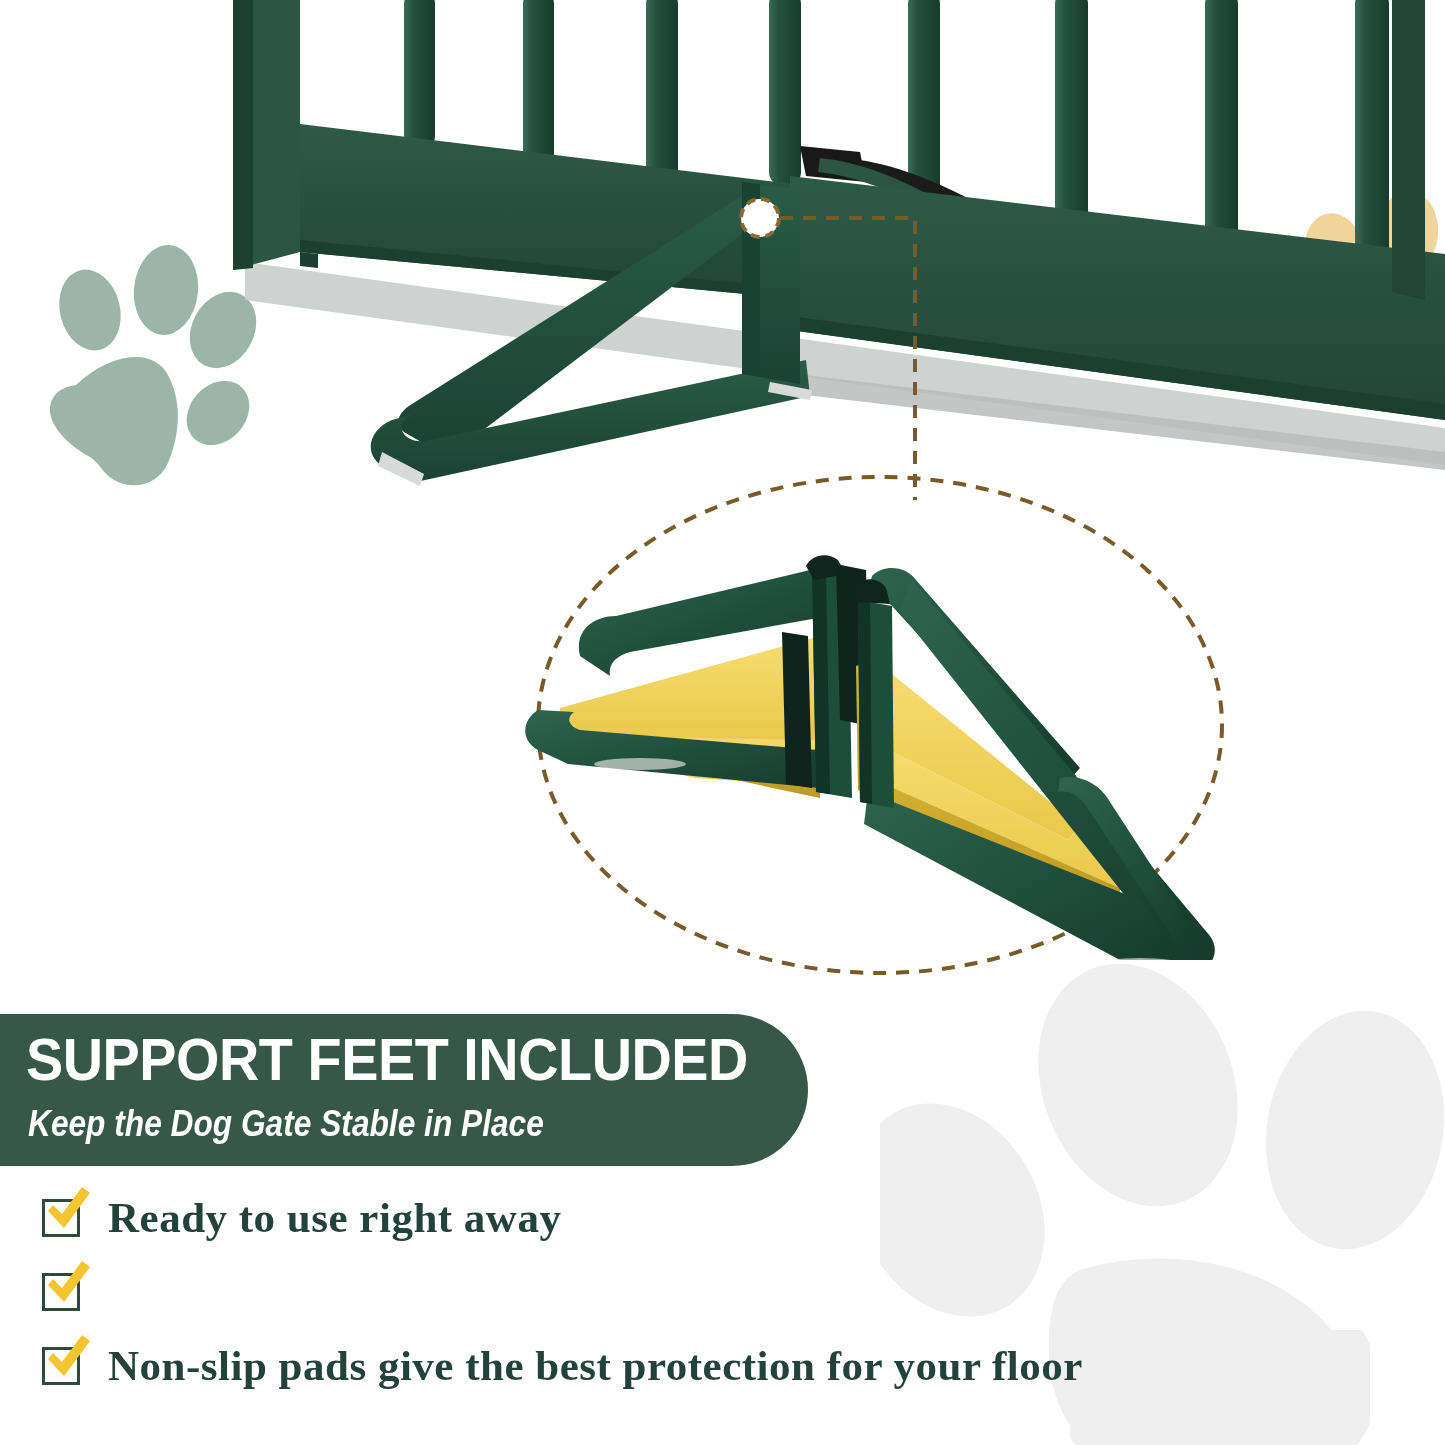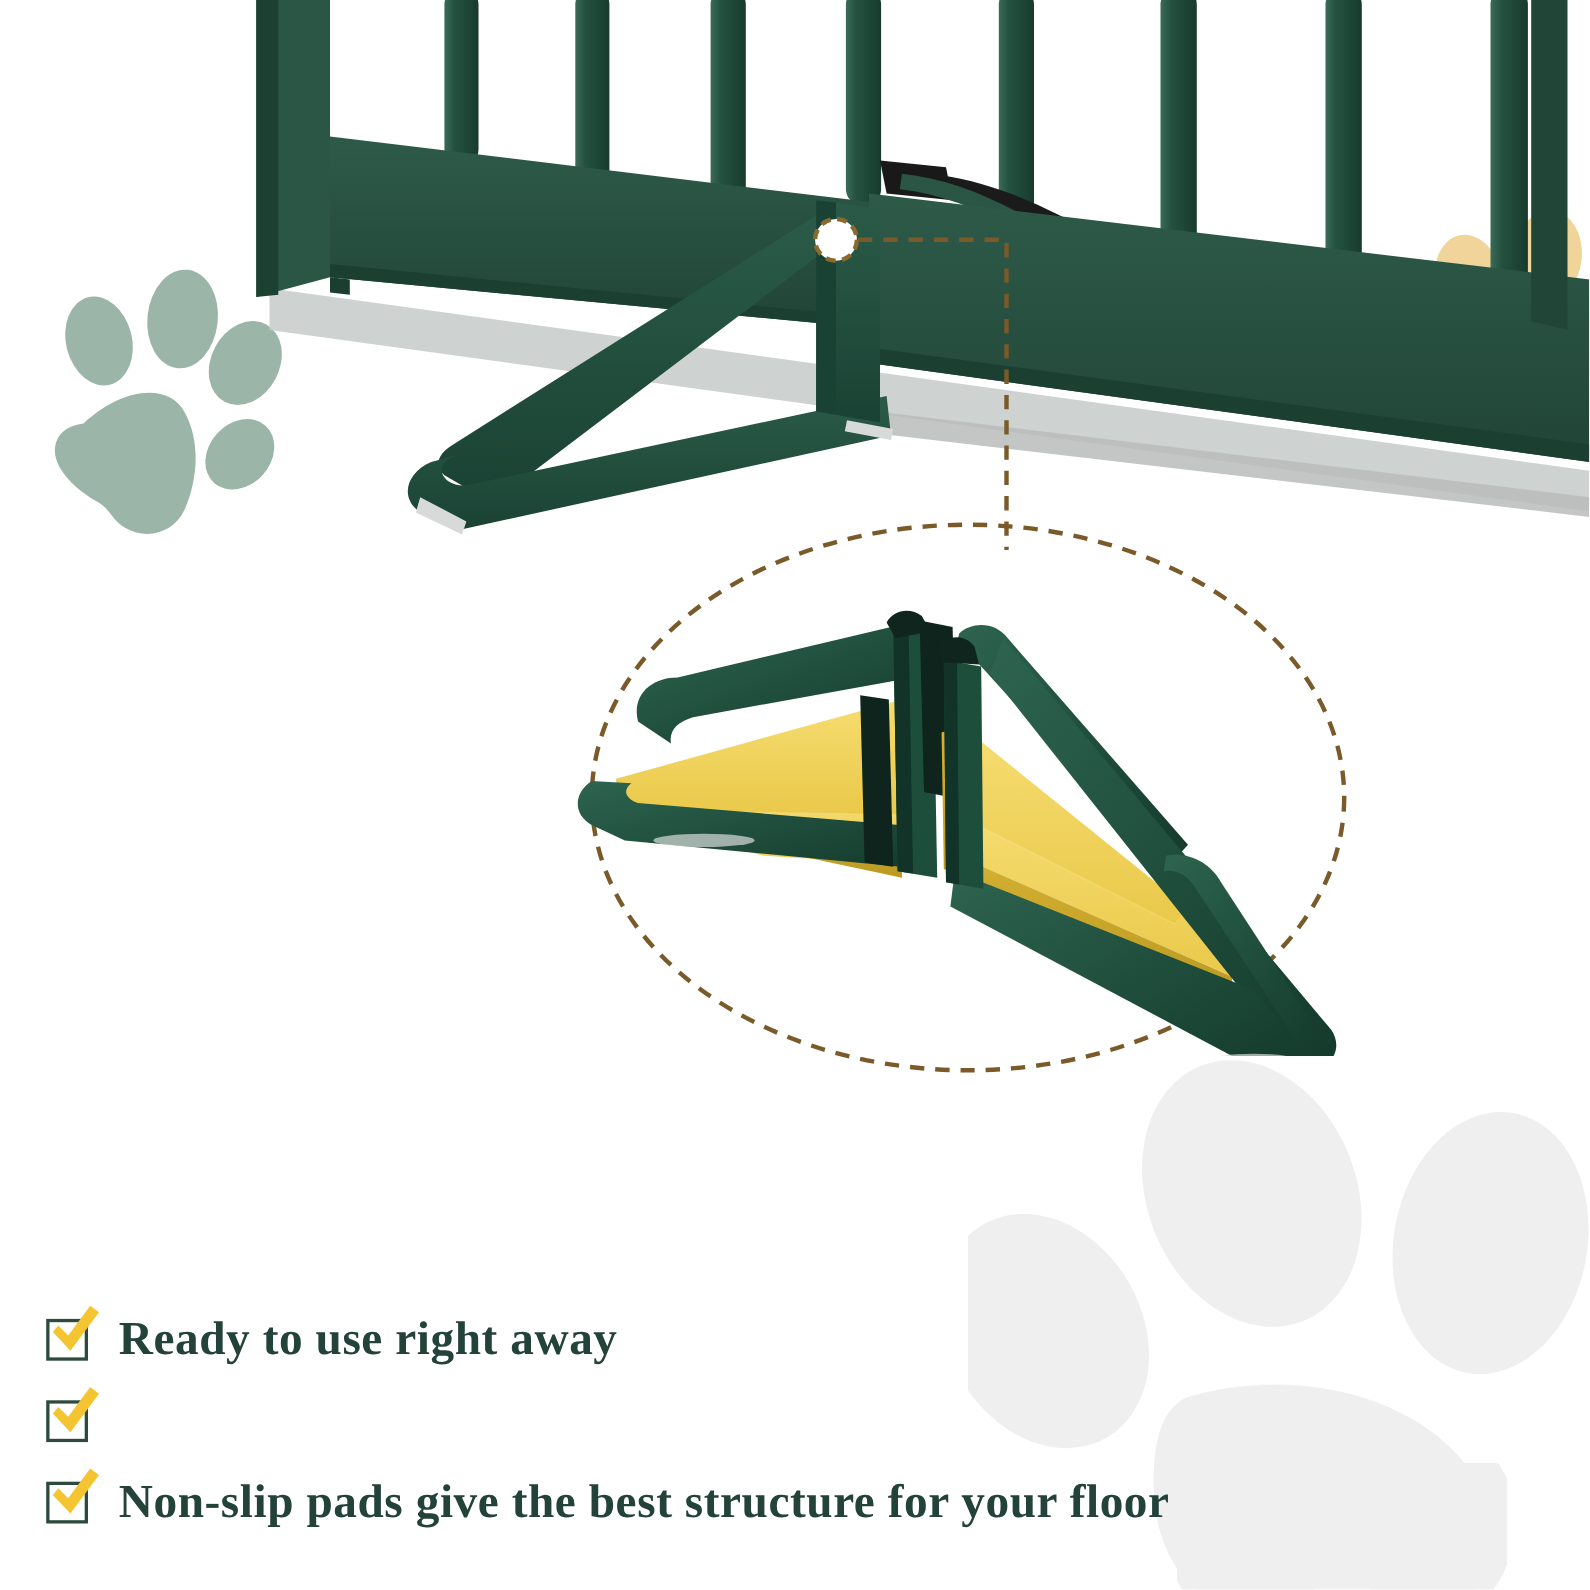--- a/index.html
+++ b/index.html
@@ -275,20 +275,24 @@
 
     <polygon points="338,60 372,66 374,268 340,262" fill="#1d4e3c"></polygon>
     <polygon points="338,60 350,62 352,264 340,262" fill="#123327"></polygon>
 
     <path d="M332,50 C340,36 358,36 366,48 L370,64 L336,62 Z" fill="#10251d"></path>
 
     <ellipse cx="120" cy="224" rx="46" ry="6" fill="#d9dbda" opacity="0.7"></ellipse>
     <ellipse cx="620" cy="424" rx="40" ry="6" fill="#d9dbda" opacity="0.7"></ellipse>
   </svg>
 
+  <div id="banner">
+    <div id="banner-title">SUPPORT FEET INCLUDED</div>
+    <div id="banner-subtitle">Keep the Dog Gate Stable in Place</div>
+  </div>
 
   <div id="bullets">
 
     <div class="bullet-row">
       <span class="check-wrap">
         <span class="check-box"></span>
         <svg class="check-mark" viewBox="0 0 54 54">
           <path d="M8,28 L13,22 L22,31 L42,4 L50,10 L24,45 Z" fill="#f5c531"></path>
         </svg>
       </span>
@@ -304,18 +308,18 @@
       </span>
     </div>
 
     <div class="bullet-row">
       <span class="check-wrap">
         <span class="check-box"></span>
         <svg class="check-mark" viewBox="0 0 54 54">
           <path d="M8,28 L13,22 L22,31 L42,4 L50,10 L24,45 Z" fill="#f5c531"></path>
         </svg>
       </span>
-      <span class="bullet-text">Non-slip pads give the best structure for your floor</span>
+      <span class="bullet-text">Non-slip pads give the best protection for your floor</span>
     </div>
 
   </div>
 
 </div>
 
 </body></html>

